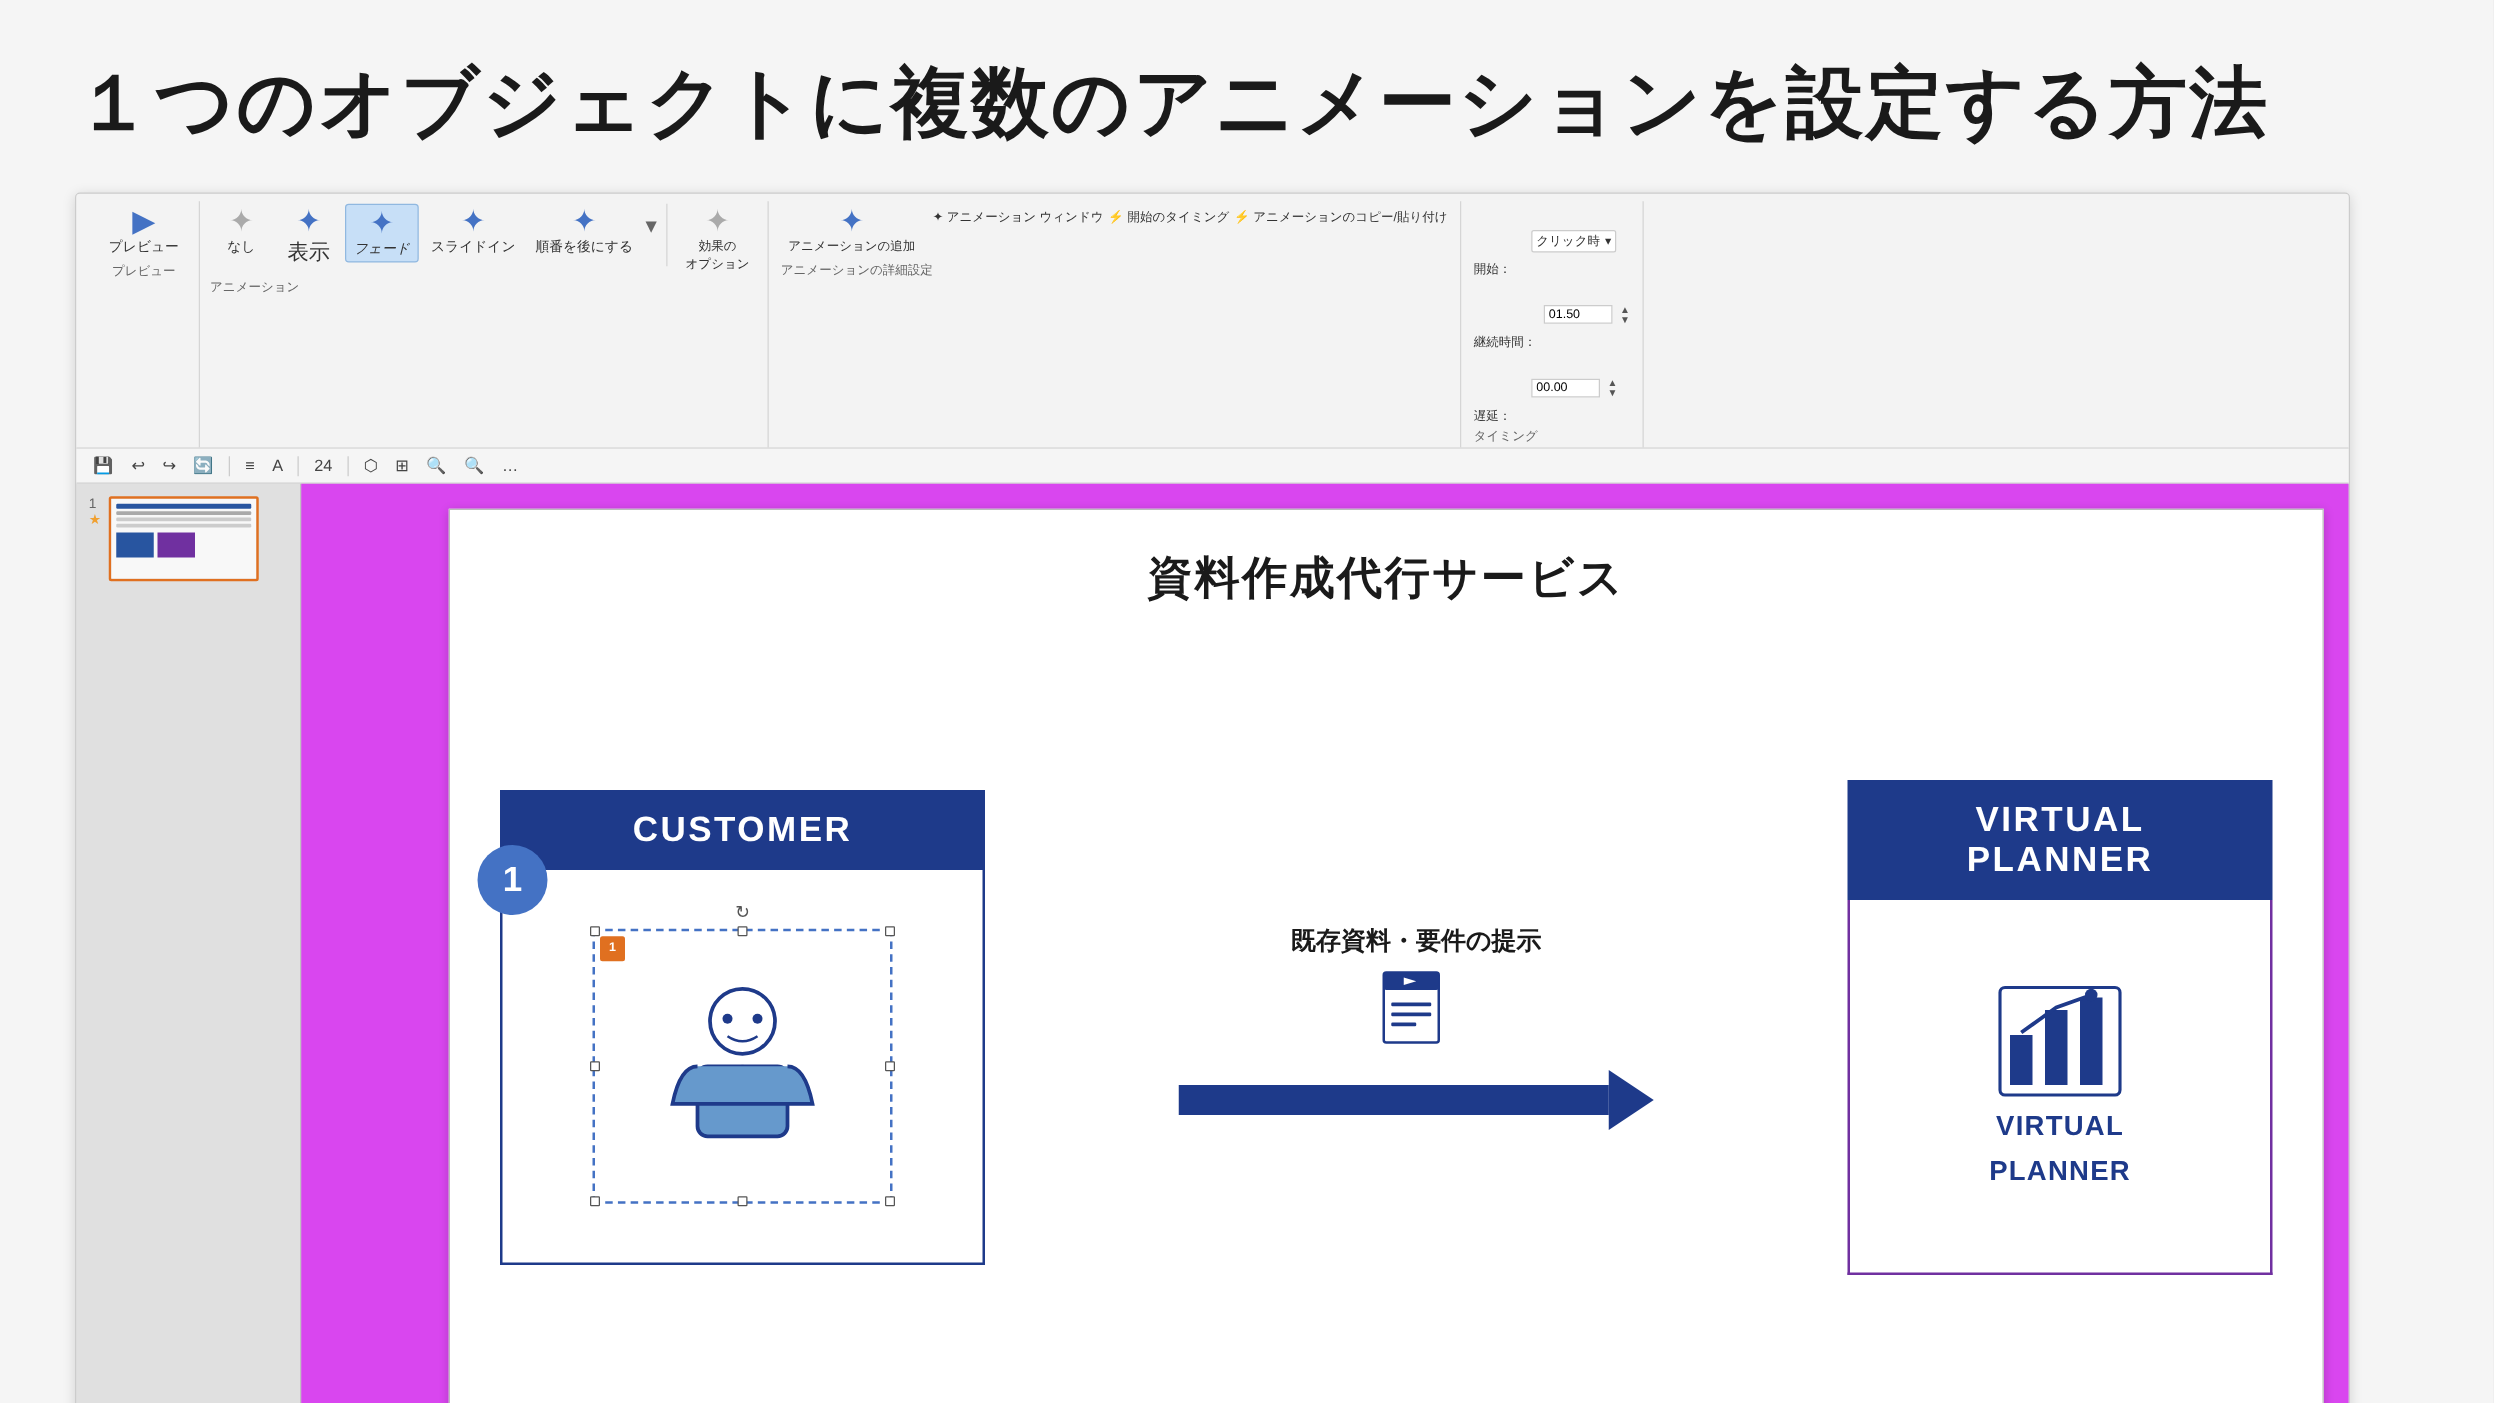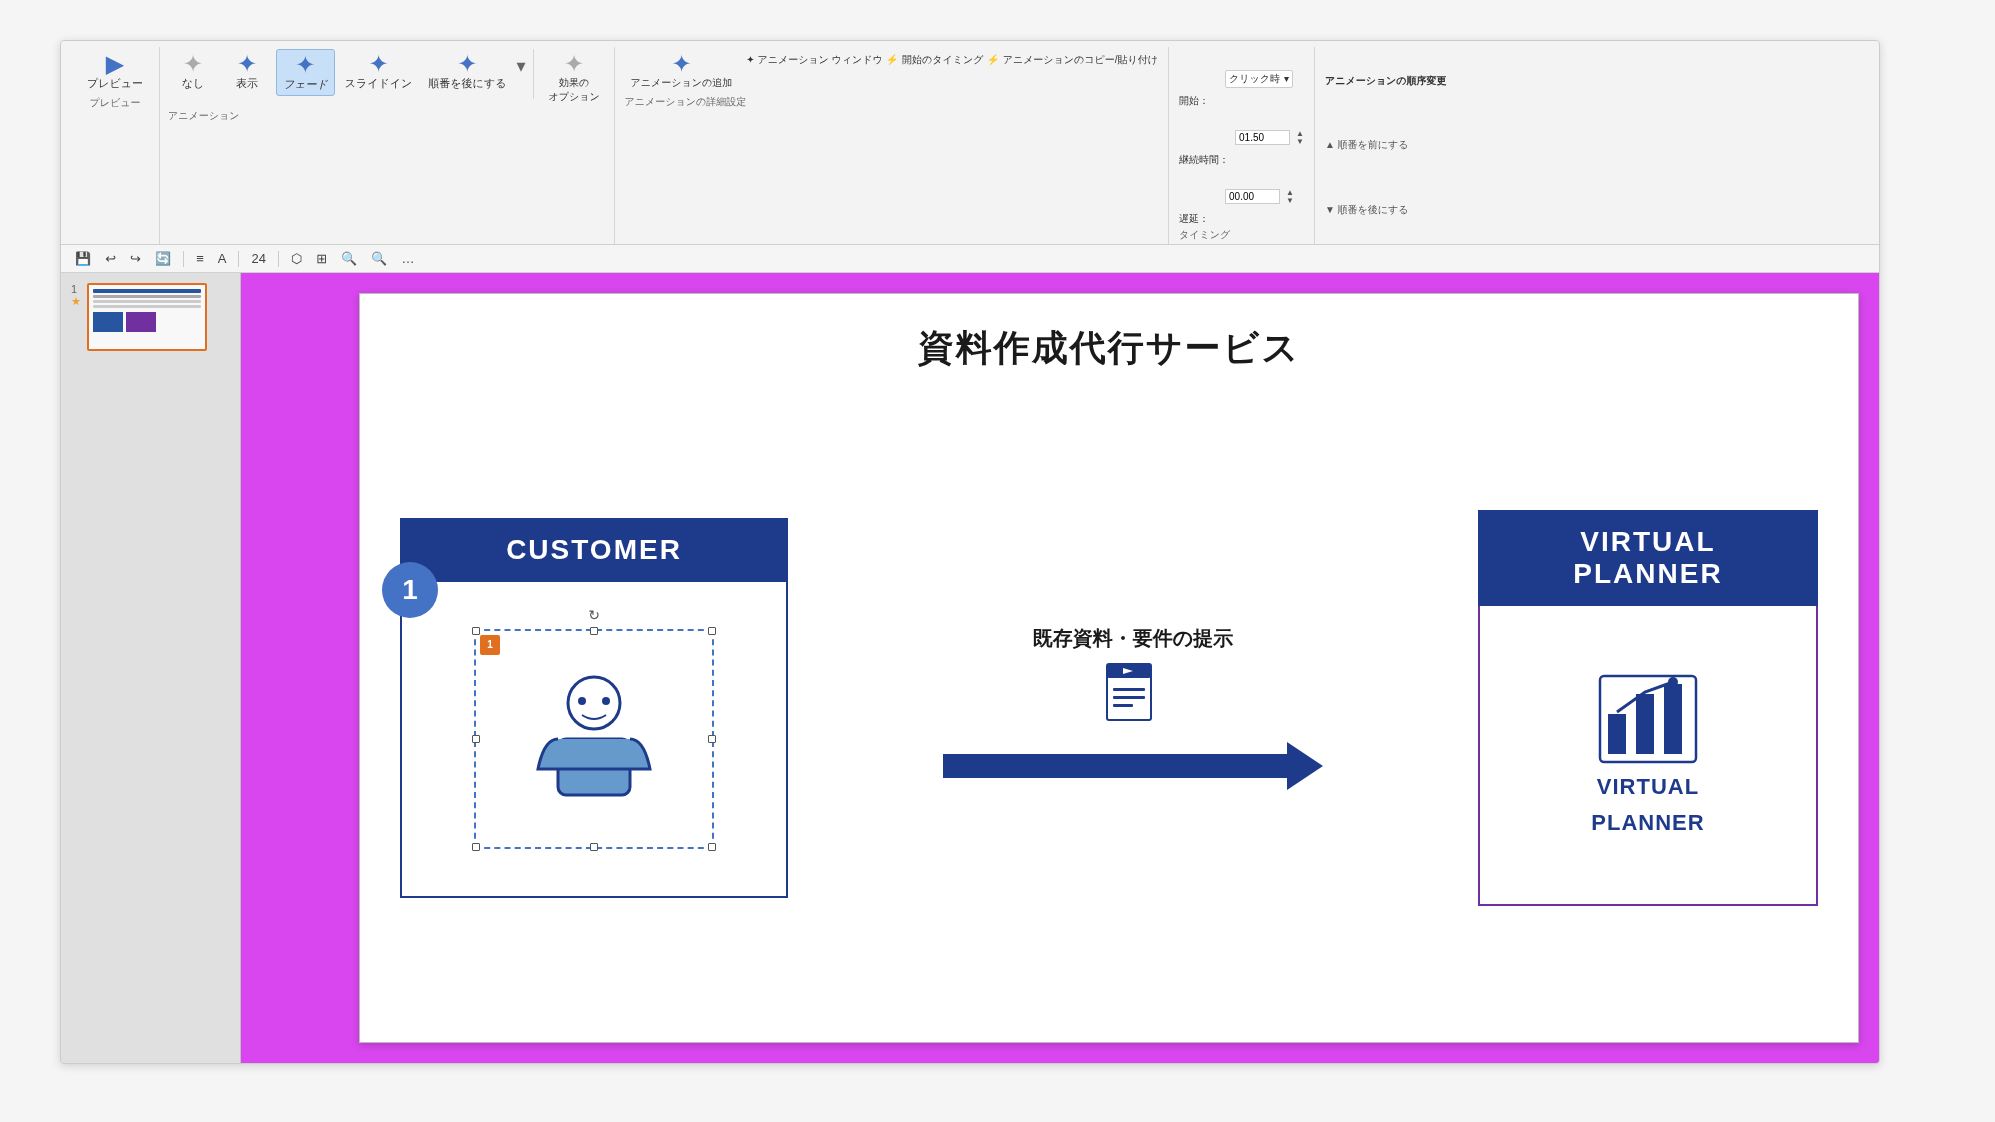--- a/index.html
+++ b/index.html
@@ -459,20 +459,21 @@
       font-weight: 900;
       color: #1e3a8a;
       text-align: center;
       letter-spacing: 1px;
     }
   </style>
 </head>
 <body>
 
 <div class="page-container">
+  <h1 class="page-title">１つのオブジェクトに複数のアニメーションを設定する方法</h1>
 
   <div class="ppt-window">
 
     <div class="ribbon">
       <div class="ribbon-top">
 
         <div class="ribbon-section-big">
           <div class="ribbon-btn">
             <div class="ribbon-btn-icon star">▶</div>
             <div style="font-size:11px;">プレビュー</div>
@@ -481,21 +482,21 @@
         </div>
 
         <div style="display:flex; flex-direction:column; padding:2px 8px; border-right:1px solid #d5d5d5;">
           <div style="display:flex; gap:4px; align-items:flex-start;">
             <div class="ribbon-btn">
               <div class="ribbon-btn-icon gray">✦</div>
               <div style="font-size:11px;">なし</div>
             </div>
             <div class="ribbon-btn">
               <div class="ribbon-btn-icon star">✦</div>
-              <div style="font-size:11px;">表示</div>
+              <div style="font-size:17px;">表示</div>
             </div>
             <div class="ribbon-btn active">
               <div class="ribbon-btn-icon star">✦</div>
               <div style="font-size:11px;font-style:italic;">フェード</div>
             </div>
             <div class="ribbon-btn">
               <div class="ribbon-btn-icon star">✦</div>
               <div style="font-size:11px;">スライドイン</div>
             </div>
             <div class="ribbon-btn">
@@ -557,25 +558,20 @@
             <span class="timing-label">遅延：</span>
             <input type="text" class="timing-input" value="00.00" style="">
             <div class="timing-arrows">
               <span class="arrow-btn">▲</span>
               <span class="arrow-btn">▼</span>
             </div>
           </div>
           <div class="ribbon-section-label">タイミング</div>
         </div>
 
-        <div class="order-section">
-          <div class="order-title">アニメーションの順序変更</div>
-          <div class="order-btn">▲ 順番を前にする</div>
-          <div class="order-btn">▼ 順番を後にする</div>
-        </div>
       </div>
     </div>
 
     <div class="toolbar">
       <span class="toolbar-btn">💾</span>
       <span class="toolbar-btn">↩</span>
       <span class="toolbar-btn">↪</span>
       <span class="toolbar-btn">🔄</span>
       <div class="toolbar-separator"></div>
       <span class="toolbar-btn">≡</span>

